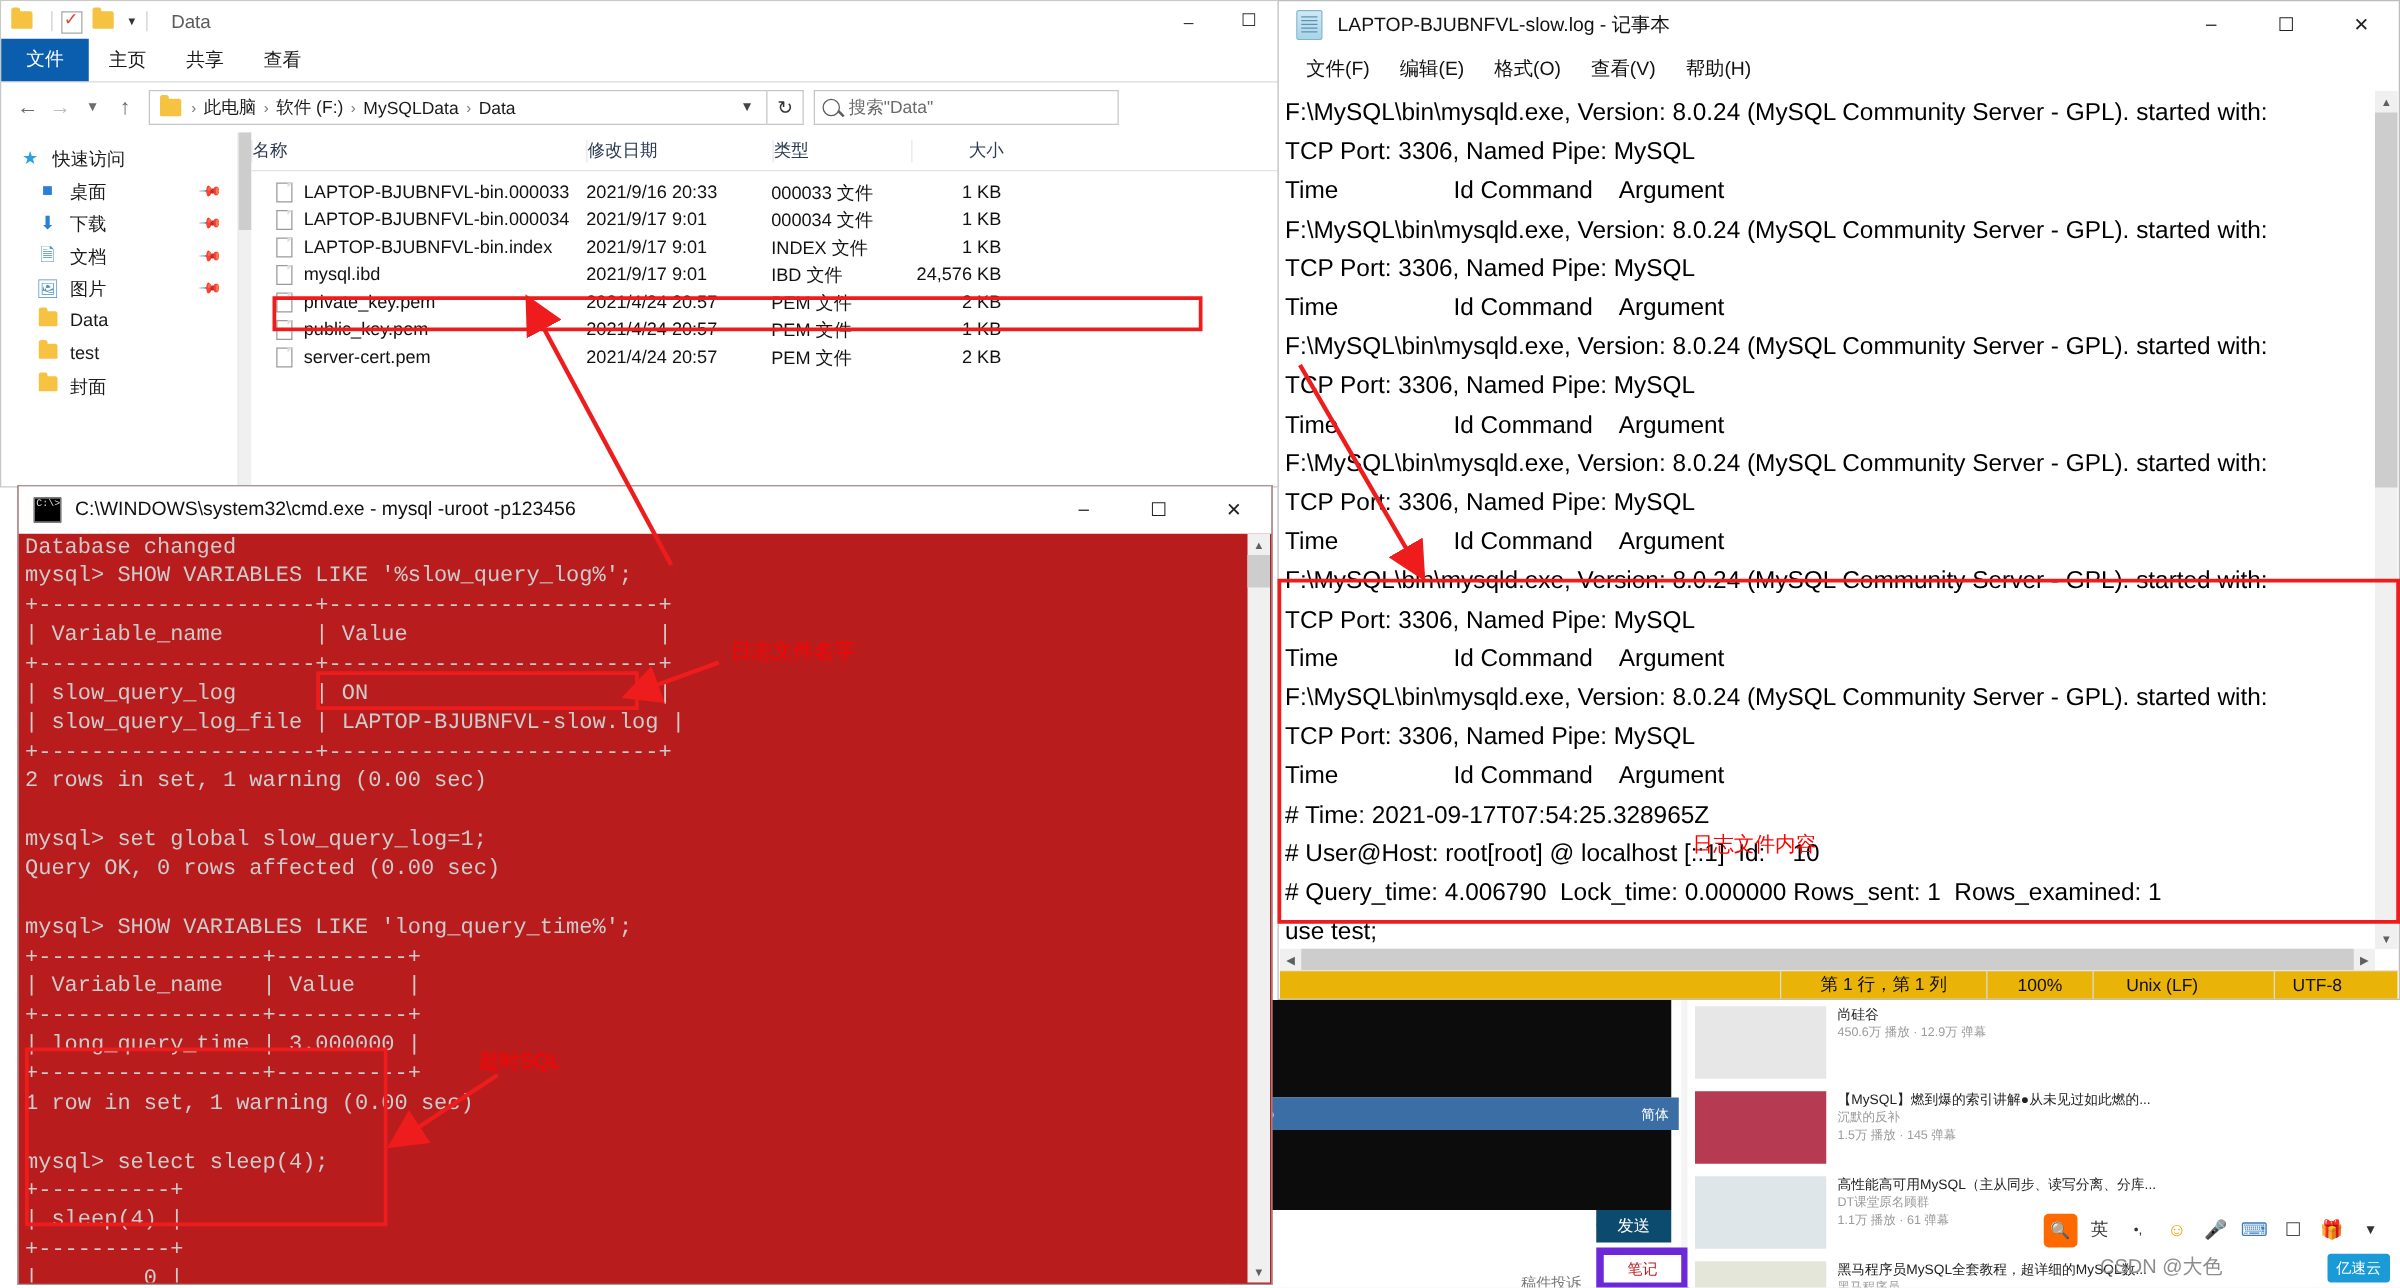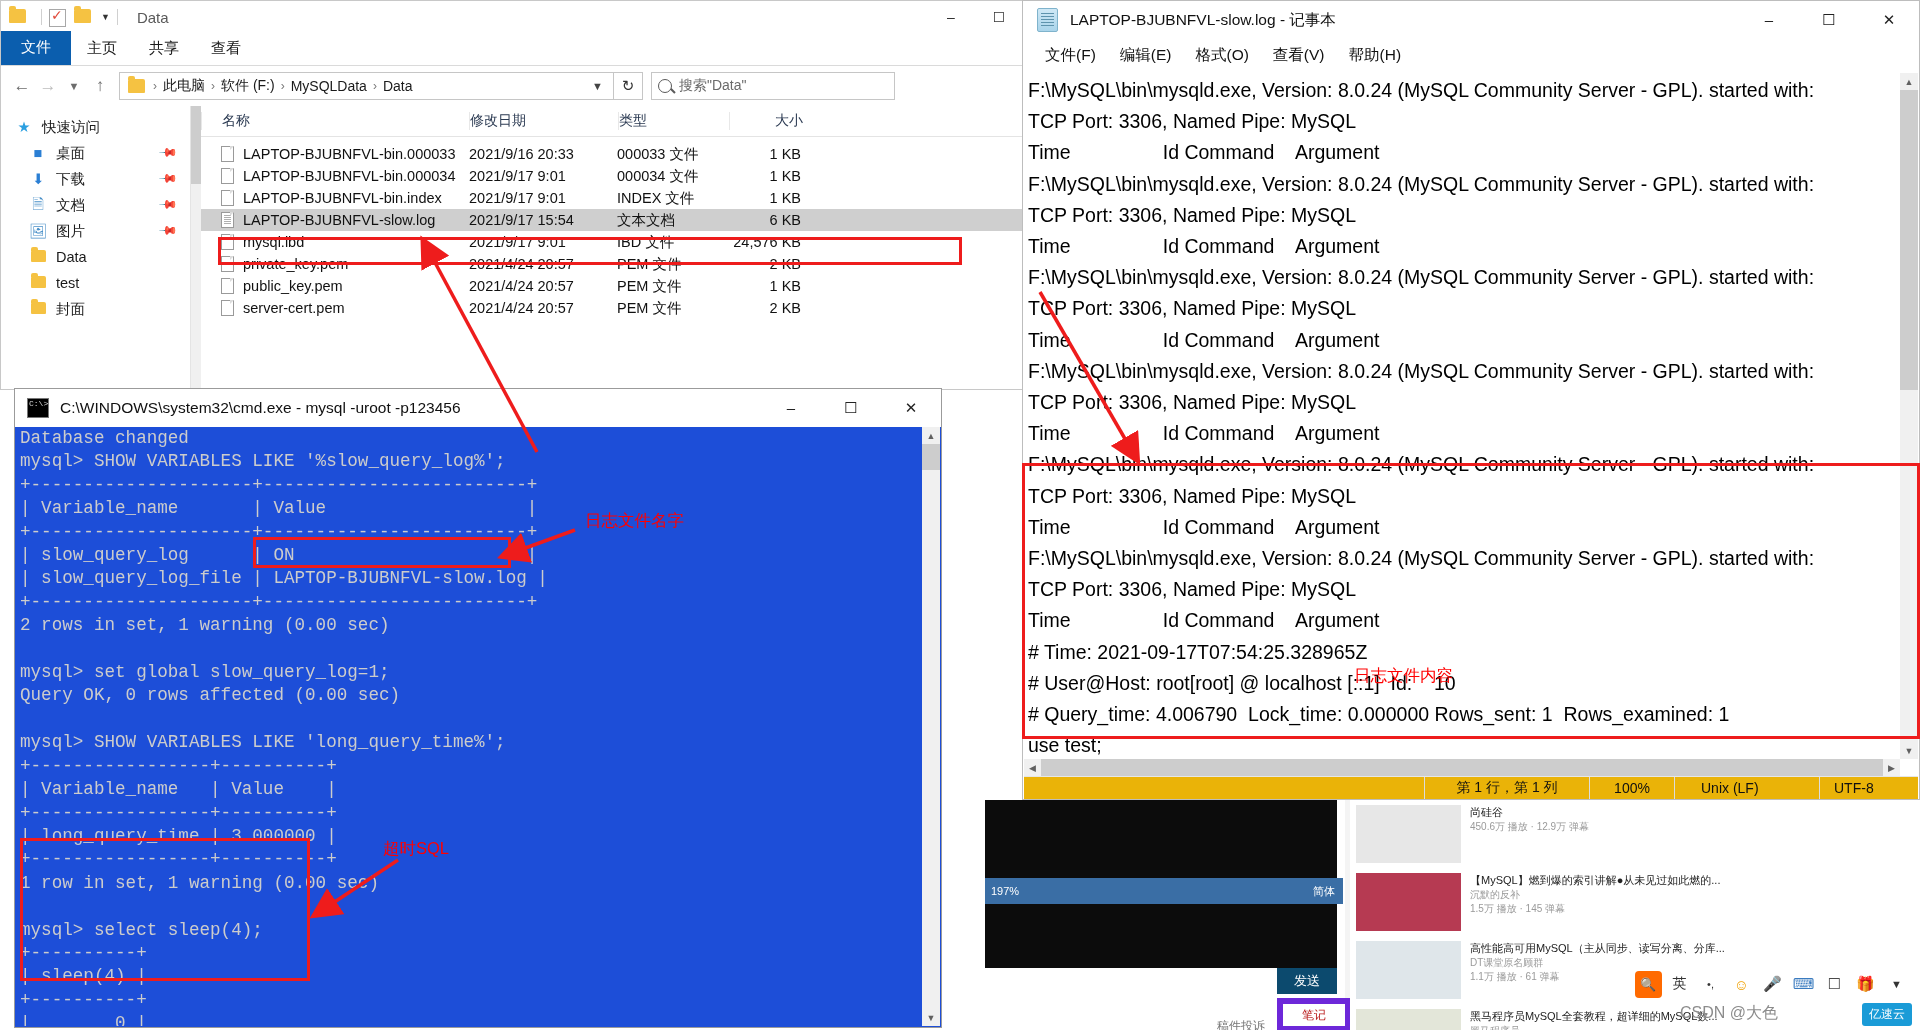--- a/index.html
+++ b/index.html
@@ -36,21 +36,21 @@
   #searchbox{width:230px;height:26px;border:1px solid #c6c6c6;display:flex;align-items:center;margin-left:8px;padding:0 6px;color:#6a6a6a;font-size:14px;}
   .mag{display:inline-block;width:12px;height:12px;border:1.6px solid #5a5a5a;border-radius:50%;position:relative;margin-right:7px;}
   .mag:after{content:"";position:absolute;width:6px;height:1.6px;background:#5a5a5a;transform:rotate(45deg);right:-5px;bottom:0px;}
   #exp-body{display:flex;height:calc(390px - 105px);}
   #exp-nav{width:190px;border-right:1px solid #e4e4e4;padding-top:8px;box-sizing:border-box;}
   .nav-item{display:flex;align-items:center;height:26px;padding-left:28px;font-size:14.5px;color:#1a1a1a;position:relative;}
   .nav-item .ni-icon{width:18px;margin-right:9px;display:inline-block;text-align:center;}
   .pin{position:absolute;right:14px;font-size:12px;color:#8a8a8a;transform:rotate(45deg);}
   #exp-list{flex:1;position:relative;}
   #list-head{display:flex;height:30px;align-items:center;border-bottom:1px solid #e4e4e4;font-size:14px;color:#2b3a52;}
-  .col-n{width:268px;padding-left:20px;box-sizing:border-box;}
+  .col-n{width:268px;box-sizing:border-box;}
   .col-d{width:148px;}
   .col-t{width:110px;}
   .col-s{width:100px;text-align:right;padding-right:26px;box-sizing:border-box;}
   #list-head .col-n,#list-head .col-d,#list-head .col-t,#list-head .col-s{border-left:1px solid #e8e8e8;height:18px;display:flex;align-items:center;}
   #list-head .col-s{justify-content:flex-end;}
   .file-row{display:flex;height:22px;align-items:center;font-size:14.5px;color:#111;}
   .file-row.sel{background:#cfcfcf;}
   .fr-name{width:268px;display:flex;align-items:center;padding-left:20px;box-sizing:border-box;}
   .fr-date{width:148px;}
   .fr-type{width:110px;}
@@ -71,21 +71,21 @@
   #np-text{position:absolute;left:1px;top:72px;right:19px;bottom:40px;padding:2px 0 0 4px;overflow:hidden;font-size:19.5px;line-height:31.2px;color:#000;white-space:pre;}
   #np-vscroll{position:absolute;right:1px;top:72px;width:18px;bottom:40px;background:#f0f0f0;}
   #np-vscroll .up,#np-vscroll .dn{height:17px;display:flex;align-items:center;justify-content:center;font-size:9px;color:#606060;background:#f0f0f0;}
   #np-vthumb{position:absolute;left:0;top:17px;width:18px;height:300px;background:#cdcdcd;}
   #np-hscroll{position:absolute;left:1px;right:19px;bottom:22px;height:18px;background:#f0f0f0;display:flex;align-items:center;}
   #np-hscroll .lf,#np-hscroll .rt{width:17px;text-align:center;font-size:9px;color:#606060;}
   #np-hthumb{flex:1;height:18px;background:#cdcdcd;}
   #np-status{position:absolute;left:1px;right:1px;bottom:0;height:22px;display:flex;align-items:center;font-size:14px;color:#111;border-top:1px solid #e6e6e6;background:#eab308;}
   .st-cell{border-left:1px solid #dcdcdc;height:22px;display:flex;align-items:center;padding-left:12px;box-sizing:border-box;}
   
-  #cmd{position:absolute;left:14px;top:388px;width:928px;height:640px;background:#1d4ed8;border:1px solid #9b9b9b;box-sizing:border-box;}
+  #cmd{position:absolute;left:14px;top:388px;width:1004px;height:640px;background:#b91c1c;border:1px solid #9b9b9b;box-sizing:border-box;}
   #cmd-title{height:38px;background:#fff;display:flex;align-items:center;padding-left:12px;}
   .cmd-ico{width:20px;height:18px;background:#000;border:1px solid #777;margin-right:11px;position:relative;}
   .cmd-ico:after{content:"C:\\>";position:absolute;left:1px;top:0px;font-family:"Liberation Mono","DejaVu Sans Mono",monospace;font-size:8px;color:#dcdcdc;}
   #cmd-title-text{font-size:15.5px;color:#111;}
   #cmd-winbtns{position:absolute;right:0;top:0;display:flex;}
   .cmd-wb{width:60px;height:37px;display:flex;align-items:center;justify-content:center;font-size:15px;color:#222;}
   #cmd-body{position:absolute;left:1px;top:38px;right:19px;bottom:1px;color:#ccc;
     font-family:"Liberation Mono","DejaVu Sans Mono",monospace;font-size:17.6px;line-height:23.4px;white-space:pre;padding-left:4px;overflow:hidden;}
   #cmd-vscroll{position:absolute;right:1px;top:38px;width:18px;bottom:1px;background:#f0f0f0;}
   #cmd-vscroll .up,#cmd-vscroll .dn{height:17px;display:flex;align-items:center;justify-content:center;font-size:9px;color:#606060;}
@@ -275,29 +275,20 @@
         </div>
         <div class="file-row">
           <div class="fr-name">
               <span class="doc-glyph"></span>
               <span>LAPTOP-BJUBNFVL-bin.index</span>
             </div>
           <div class="fr-date">2021/9/17 9:01</div>
           <div class="fr-type">INDEX 文件</div>
           <div class="fr-size">1 KB</div>
         </div>
-        <div class="file-row sel">
-          <div class="fr-name">
-              <span class="doc-glyph txt"></span>
-              <span>LAPTOP-BJUBNFVL-slow.log</span>
-            </div>
-          <div class="fr-date">2021/9/17 15:54</div>
-          <div class="fr-type">文本文档</div>
-          <div class="fr-size">6 KB</div>
-        </div>
         <div class="file-row">
           <div class="fr-name">
               <span class="doc-glyph"></span>
               <span>mysql.ibd</span>
             </div>
           <div class="fr-date">2021/9/17 9:01</div>
           <div class="fr-type">IBD 文件</div>
           <div class="fr-size">24,576 KB</div>
         </div>
         <div class="file-row">

